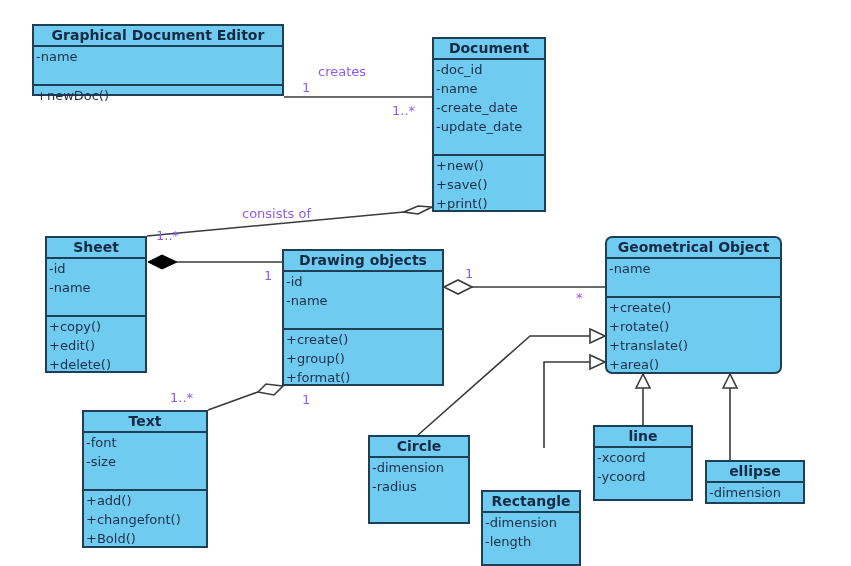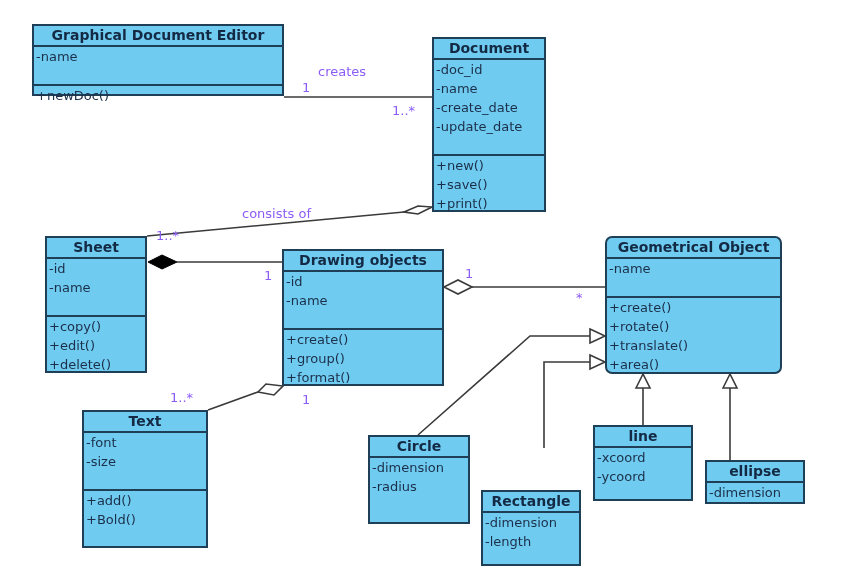--- a/index.html
+++ b/index.html
@@ -127,20 +127,21 @@
   </div>
 
   <div class="cls" style="left:82px; top:410px; width:126px; height:138px;">
     <div class="hdr">Text</div>
     <div class="sec attrs">
       <span class="row">-font</span>
       <span class="row">-size</span>
     </div>
     <div class="sec">
       <span class="row">+add()</span>
+      <span class="row">+changefont()</span>
       <span class="row">+Bold()</span>
     </div>
   </div>
 
   <div class="cls" style="left:368px; top:435px; width:102px; height:89px;">
     <div class="hdr">Circle</div>
     <div class="sec">
       <span class="row">-dimension</span>
       <span class="row">-radius</span>
     </div>

